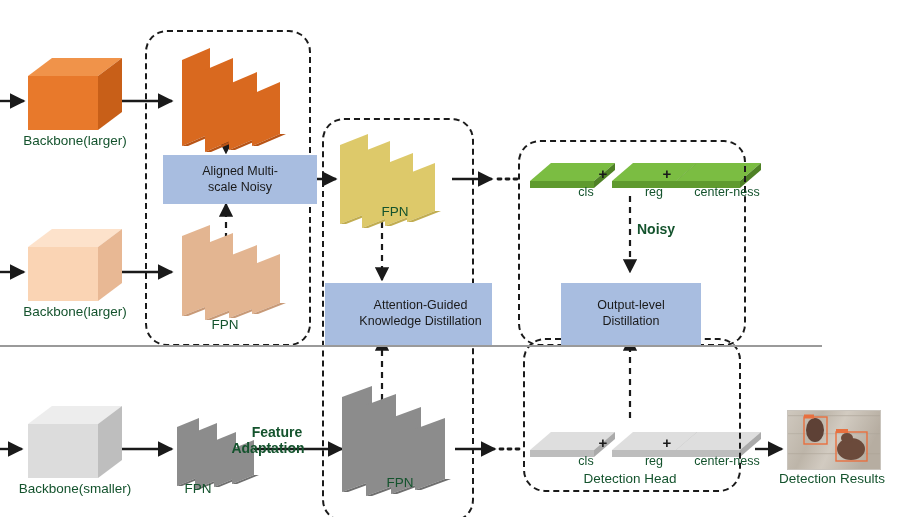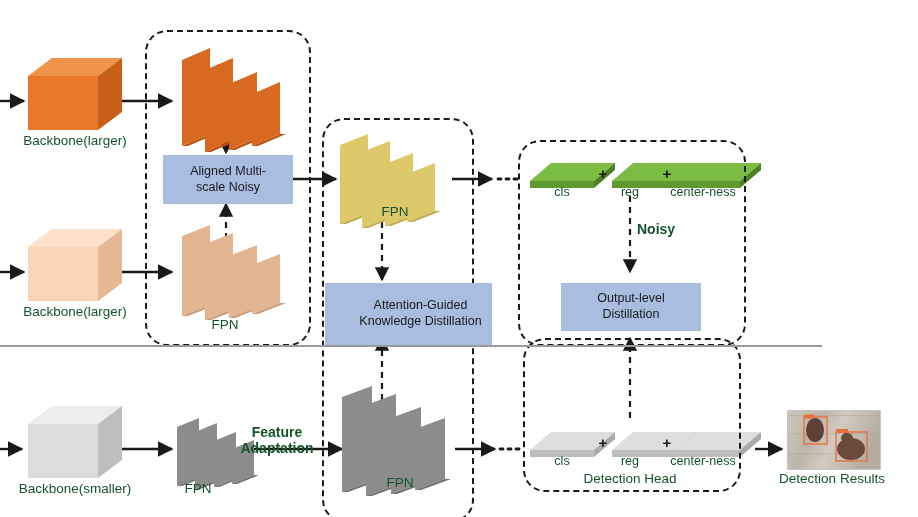--- a/index.html
+++ b/index.html
@@ -1,20 +1,20 @@
 <!DOCTYPE html>
 <html><head>
 <meta charset="utf-8">
 <style>
   html,body{margin:0;padding:0;background:#fff;}
   body{width:918px;height:517px;position:relative;overflow:hidden;
        font-family:"Liberation Sans","DejaVu Sans",sans-serif;color:#1a1a1a;}
   #stage{position:absolute;left:0;top:0;width:918px;height:517px;}
   .lbl{position:absolute;font-size:13.5px;line-height:1.1;white-space:nowrap;color:#14532d;}
-  .lbl.sm{font-size:12.5px;}
+  .lbl.sm{font-size:12.5px;margin-left:24px;}
   .lbl.bold{font-weight:bold;font-size:14px;}
   .ctr{transform:translateX(-50%);text-align:center;}
 
   
   .dbox{position:absolute;border:2.2px dashed #1a1a1a;border-radius:22px;background:transparent;}
 
   
   .bluebox{position:absolute;background:#a8bde0;display:flex;align-items:center;
            justify-content:center;text-align:center;font-size:12.5px;line-height:1.25;color:#1a1a1a;}
 
@@ -200,35 +200,35 @@
     </g>
   </svg>
 
   <div class="dbox" style="left:145px;top:30px;width:162px;height:312px;"></div>
   <div class="dbox" style="left:322px;top:118px;width:148px;height:400px;"></div>
   <div class="dbox" style="left:518px;top:140px;width:224px;height:202px;"></div>
   <div class="dbox" style="left:523px;top:338px;width:214px;height:150px;"></div>
 
   <div id="divider" style="left:0;top:345px;width:822px;"></div>
 
-  <div class="bluebox" style="left:163px;top:155px;width:130px;height:49px;">
+  <div class="bluebox" style="left:163px;top:155px;width:154px;height:49px;">
     <div>
       <div>Aligned Multi-</div>
       <div>scale Noisy</div>
     </div>
   </div>
 
   <div class="bluebox" style="left:325px;top:283px;width:143px;height:62px;padding-left:24px;">
     <div>
       <div>Attention-Guided</div>
       <div>Knowledge Distillation</div>
     </div>
   </div>
 
-  <div class="bluebox" style="left:561px;top:283px;width:140px;height:48px;">
+  <div class="bluebox" style="left:561px;top:283px;width:140px;height:62px;">
     <div>
       <div>Output-level</div>
       <div>Distillation</div>
     </div>
   </div>
 
   <span class="plus" style="left:603px;top:173px;">+</span>
   <span class="plus" style="left:667px;top:173px;">+</span>
   <span class="plus" style="left:603px;top:442px;">+</span>
   <span class="plus" style="left:667px;top:442px;">+</span>
@@ -236,21 +236,21 @@
   <div class="lbl ctr" style="left:75px;top:134px;">Backbone(larger)</div>
   <div class="lbl ctr" style="left:75px;top:305px;">Backbone(larger)</div>
   <div class="lbl ctr" style="left:75px;top:482px;">Backbone(smaller)</div>
 
   <div class="lbl ctr" style="left:225px;top:318px;">FPN</div>
   <div class="lbl ctr" style="left:395px;top:205px;">FPN</div>
   <div class="lbl ctr" style="left:198px;top:482px;">FPN</div>
   <div class="lbl ctr" style="left:400px;top:476px;">FPN</div>
 
   <div class="lbl bold ctr" style="left:277px;top:425px;">Feature</div>
-  <div class="lbl bold ctr" style="left:277px;top:441px;">Adaptation</div>
+  <div class="lbl bold ctr" style="left:268px;top:441px;">Adaptation</div>
 
   <div class="lbl sm ctr" style="left:562px;top:186px;">cls</div>
   <div class="lbl sm ctr" style="left:630px;top:186px;">reg</div>
   <div class="lbl sm ctr" style="left:703px;top:186px;">center-ness</div>
 
   <div class="lbl bold" style="left:637px;top:222px;text-align:center;">Noisy</div>
 
   <div class="lbl sm ctr" style="left:562px;top:455px;">cls</div>
   <div class="lbl sm ctr" style="left:630px;top:455px;">reg</div>
   <div class="lbl sm ctr" style="left:703px;top:455px;">center-ness</div>

